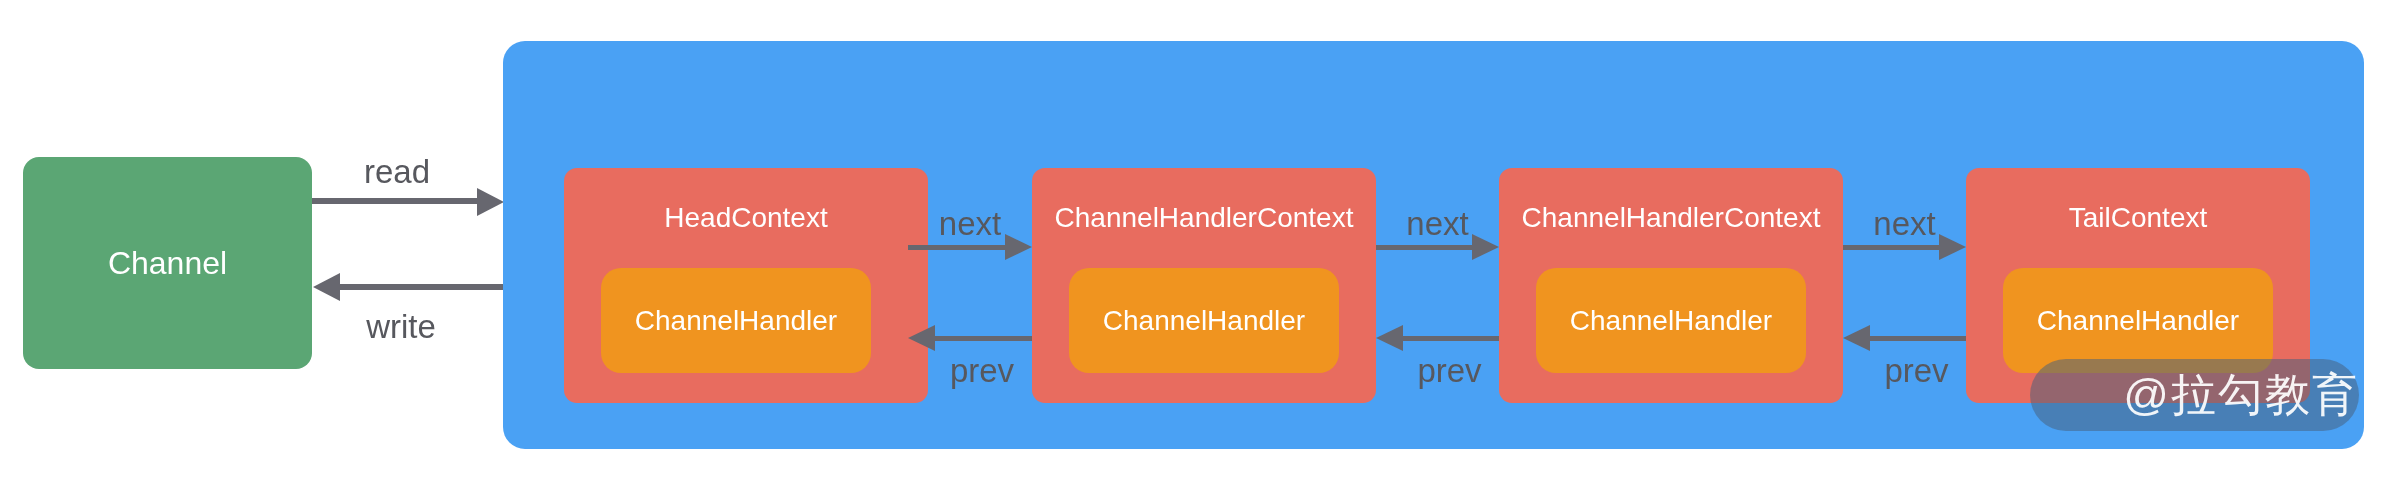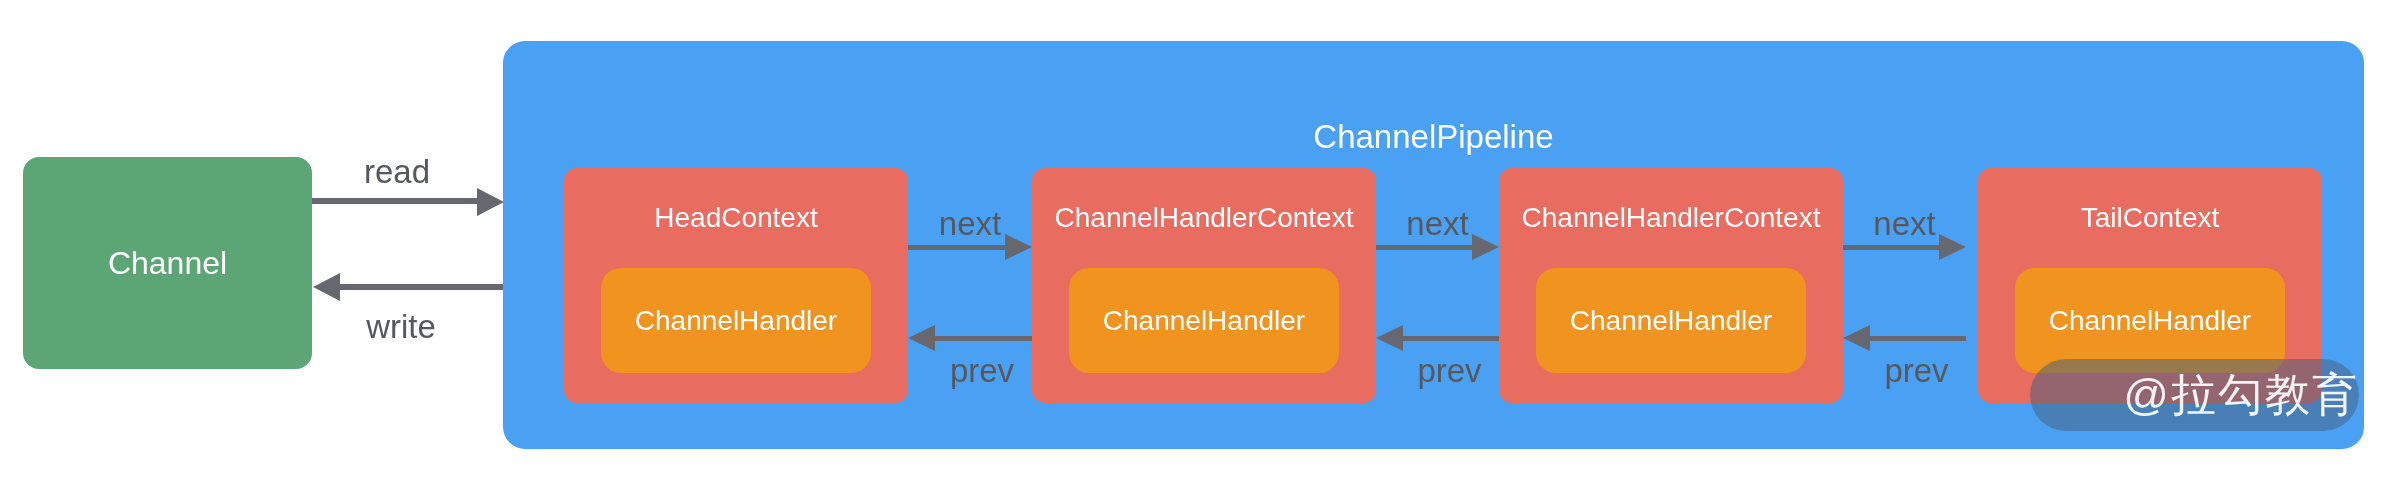--- a/index.html
+++ b/index.html
@@ -59,24 +59,24 @@
     position:absolute;top:0;left:0;width:100%;height:100px;
     display:flex;align-items:center;justify-content:center;
     font-size:28px;color:var(--text-white);white-space:nowrap;
   }
   .handler{
     position:absolute;left:37px;top:100px;width:270px;height:105px;
     background:var(--handler-orange);border-radius:20px;
     display:flex;align-items:center;justify-content:center;
     font-size:28px;color:var(--text-white);
   }
-  .ctx-head{left:61px;}
+  .ctx-head{left:61px;padding-left:20px;}
   .ctx-chc1{left:529px;}
   .ctx-chc2{left:996px;}
-  .ctx-tail{left:1463px;margin-left:12px;}
+  .ctx-tail{left:1463px;}
   
   .link{position:absolute;top:127px;height:235px;}
   .link-1{left:405px;width:124px;}
   .link-2{left:873px;width:123px;}
   .link-3{left:1340px;width:123px;}
   .next-lbl{top:37px;left:50%;transform:translateX(-50%);}
   .next-line{left:0;top:77px;right:24px;height:5px;}
   .next-head{right:0;top:66px;}
   .prev-head{left:0;top:157px;}
   .prev-line{left:24px;right:0;top:168px;height:5px;}
@@ -100,21 +100,20 @@
 
   <span class="lbl read-lbl">read</span>
   <div class="hline read-line"></div>
   <div class="tri tri-right read-head"></div>
 
   <div class="tri tri-left write-head"></div>
   <div class="hline write-line"></div>
   <span class="lbl write-lbl">write</span>
 
   <div class="pipeline-box">
-    <div class="pipeline-title">ChannelPipeline</div>
 
     <div class="ctx ctx-head">
       <div class="ctx-title">HeadContext</div>
       <div class="handler">
         <span>ChannelHandler</span>
       </div>
     </div>
 
     <div class="link link-1">
       <span class="lbl next-lbl">next</span>

